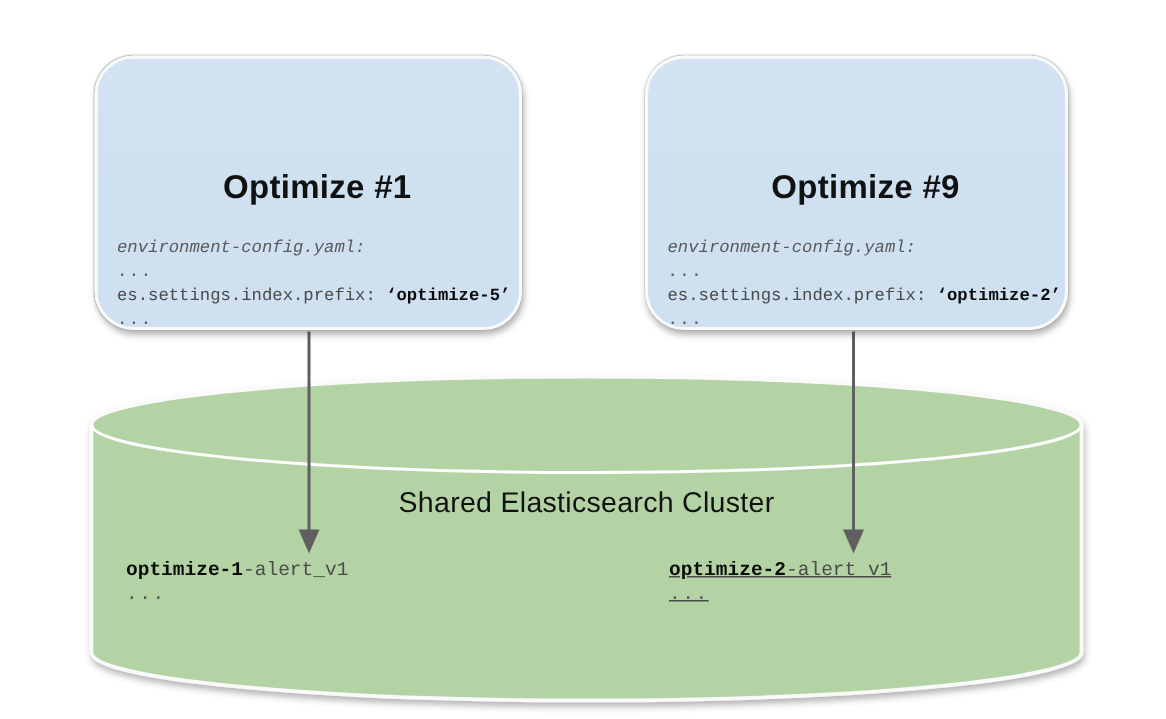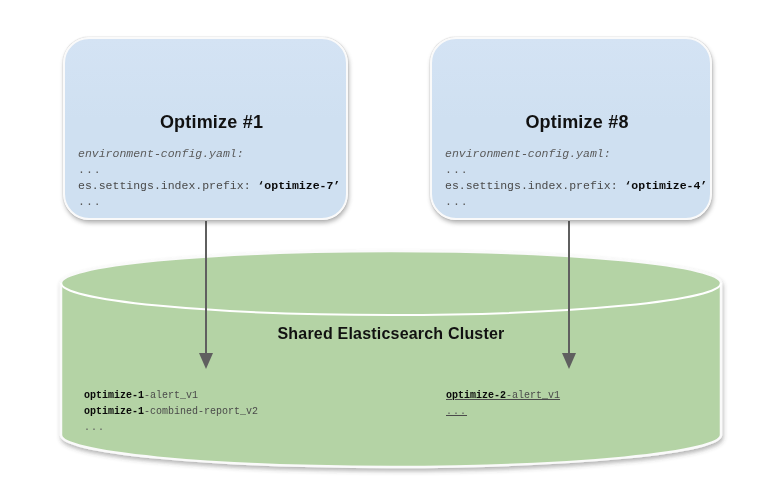--- a/index.html
+++ b/index.html
@@ -35,52 +35,52 @@
     border: 2px solid var(--edge_white);
     border-radius: 26px;
     box-shadow: 0 0 1px rgba(120,120,120,.8), 1px 3px 4px rgba(60,60,60,.38);
   }
   .node-1 { left: 63px; width: 285px; }
   .node-2 { left: 430px; width: 282px; }
   .node-title {
     position: absolute;
     top: 73px; left: 0; right: 0;
     text-align: center;
-    font-size: 18px;
+    font-size: 22px;
     font-weight: bold;
     color: var(--title_text);
     letter-spacing: .2px;
     margin-left: 12px;
   }
   .config {
     position: absolute;
     top: 107px; left: 13px; right: 6px;
     font-family: "Liberation Mono", monospace;
     font-size: 11.5px;
     line-height: 16px;
     color: var(--mono_text);
     white-space: nowrap;
   }
-  .cfg-file { font-style: italic; color: var(--mono_muted); }
+  .cfg-file { font-style: italic; color: var(--mono_muted); margin-top: 12px; }
   .cfg-ellipsis { color: var(--mono_muted); letter-spacing: 1px; }
   .cfg-value { font-weight: bold; color: var(--bold_text); }
   .cluster-title {
     position: absolute;
     left: 60px; top: 325px; width: 662px;
     text-align: center;
-    font-size: 16px;
-    font-weight: bold;
+    font-size: 19px;
+    font-weight: normal;
     color: var(--title_text);
     letter-spacing: .2px;
   }
   .index-list {
     position: absolute;
-    top: 388px;
+    top: 372px;
     font-family: "Liberation Mono", monospace;
-    font-size: 10px;
+    font-size: 13px;
     line-height: 16px;
     color: var(--mono_text);
     white-space: nowrap;
   }
   .index-list-1 { left: 84px; }
   .index-list-2 { left: 446px; text-decoration: underline; }
   .idx-prefix { font-weight: bold; color: var(--bold_text); }
   .idx-ellipsis { color: var(--mono_muted); letter-spacing: 1px; }
   .cyl-outline { fill: var(--cluster_fill); stroke: var(--edge_white); stroke-width: 2.5; }
   .cyl-front-arc { fill: none; stroke: #ffffff; stroke-width: 2; }
@@ -110,40 +110,39 @@
       <line class="arrow-line" x1="569" y1="221" x2="569" y2="355"></line>
       <polygon class="arrow-head" points="562,353 576,353 569,369"></polygon>
     </g>
   </svg>
 
   <div class="node node-1">
     <div class="node-title">Optimize #1</div>
     <div class="config">
       <div class="cfg-file">environment-config.yaml:</div>
       <div class="cfg-ellipsis">...</div>
-      <div><span>es.settings.index.prefix: </span><span class="cfg-value">‘optimize-7’</span></div>
+      <div><span>es.settings.index.prefix: </span><span class="cfg-value">‘optimize-5’</span></div>
       <div class="cfg-ellipsis">...</div>
     </div>
   </div>
 
   <div class="node node-2">
-    <div class="node-title">Optimize #8</div>
+    <div class="node-title">Optimize #9</div>
     <div class="config">
       <div class="cfg-file">environment-config.yaml:</div>
       <div class="cfg-ellipsis">...</div>
-      <div><span>es.settings.index.prefix: </span><span class="cfg-value">‘optimize-4’</span></div>
+      <div><span>es.settings.index.prefix: </span><span class="cfg-value">‘optimize-2’</span></div>
       <div class="cfg-ellipsis">...</div>
     </div>
   </div>
 
   <div class="cluster-title">Shared Elasticsearch Cluster</div>
 
   <div class="index-list index-list-1">
     <div><span class="idx-prefix">optimize-1</span><span>-alert_v1</span></div>
-    <div><span class="idx-prefix">optimize-1</span><span>-combined-report_v2</span></div>
     <div class="idx-ellipsis">...</div>
   </div>
 
   <div class="index-list index-list-2">
     <div><span class="idx-prefix">optimize-2</span><span>-alert_v1</span></div>
     <div class="idx-ellipsis">...</div>
   </div>
 
 </div>
 

